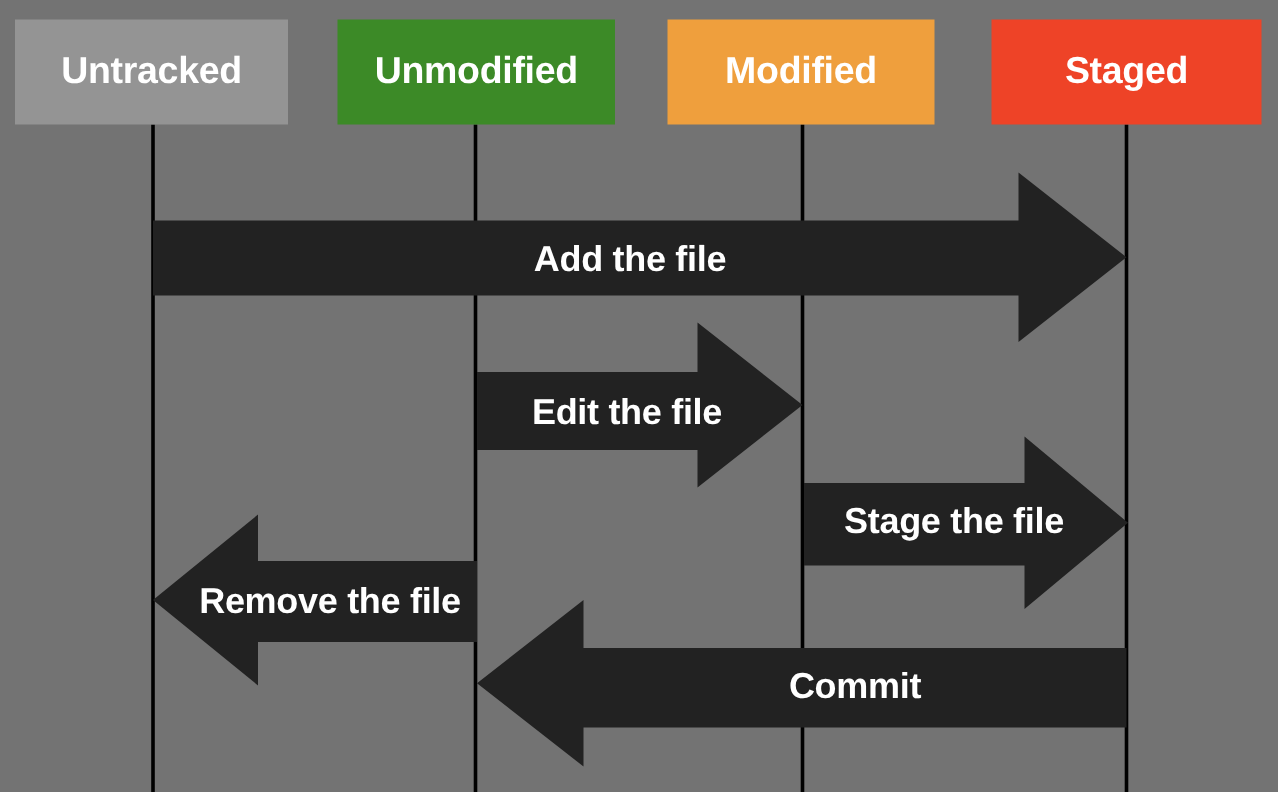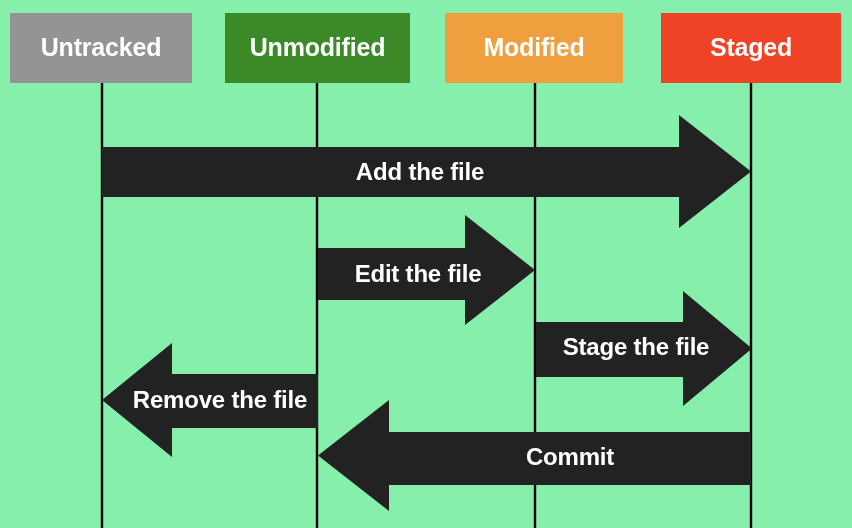--- a/index.html
+++ b/index.html
@@ -4,21 +4,21 @@
 <style>
   html, body {
     margin: 0;
     padding: 0;
     background: #ffffff;
   }
   #diagram-root {
     position: relative;
     width: 852px;
     height: 528px;
-    background: #86efac;
+    background: #737373;
     overflow: hidden;
     font-family: "Liberation Sans", sans-serif;
   }
   svg.canvas {
     position: absolute;
     top: 0;
     left: 0;
     width: 852px;
     height: 528px;
     display: block;

